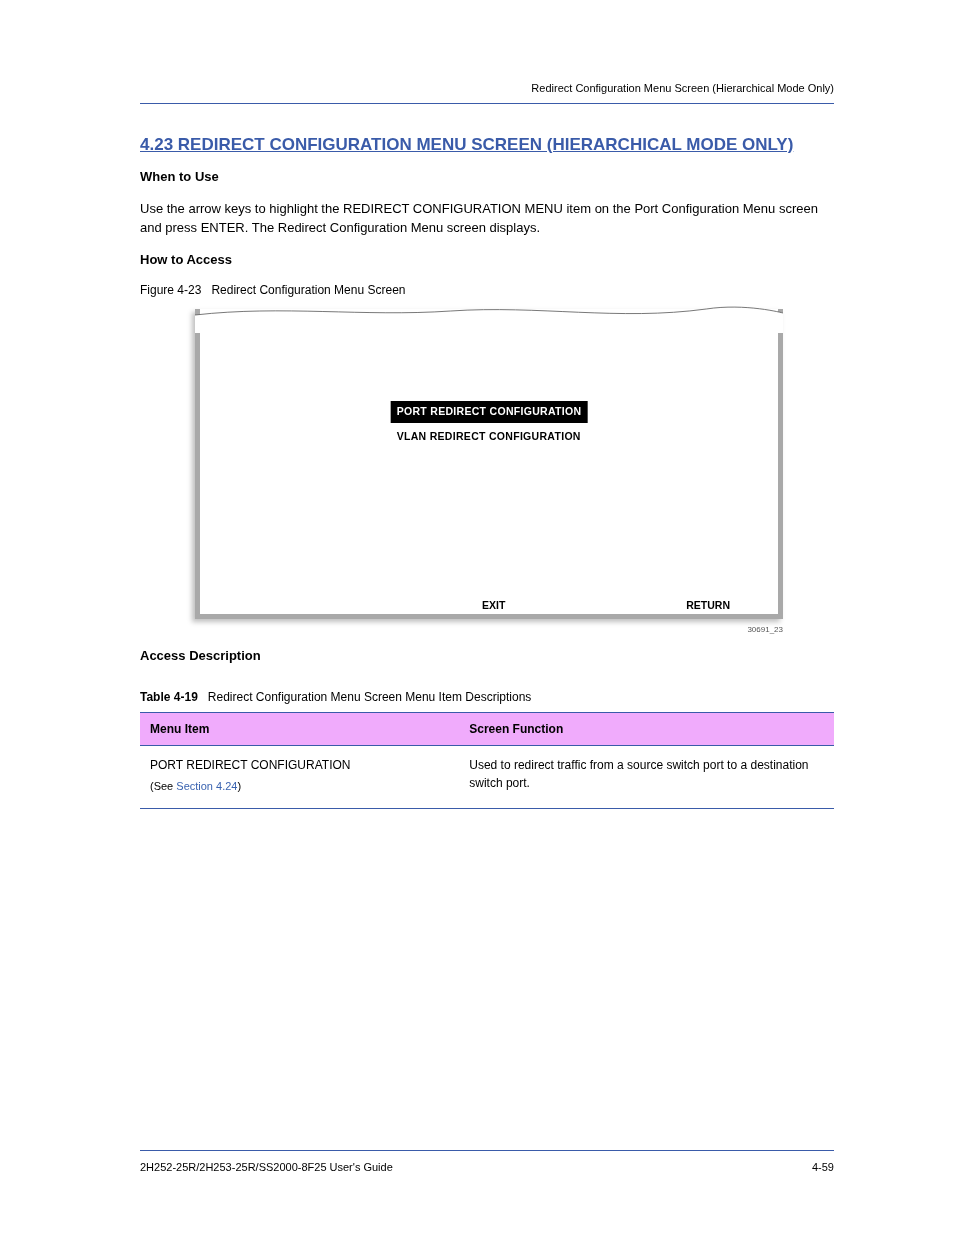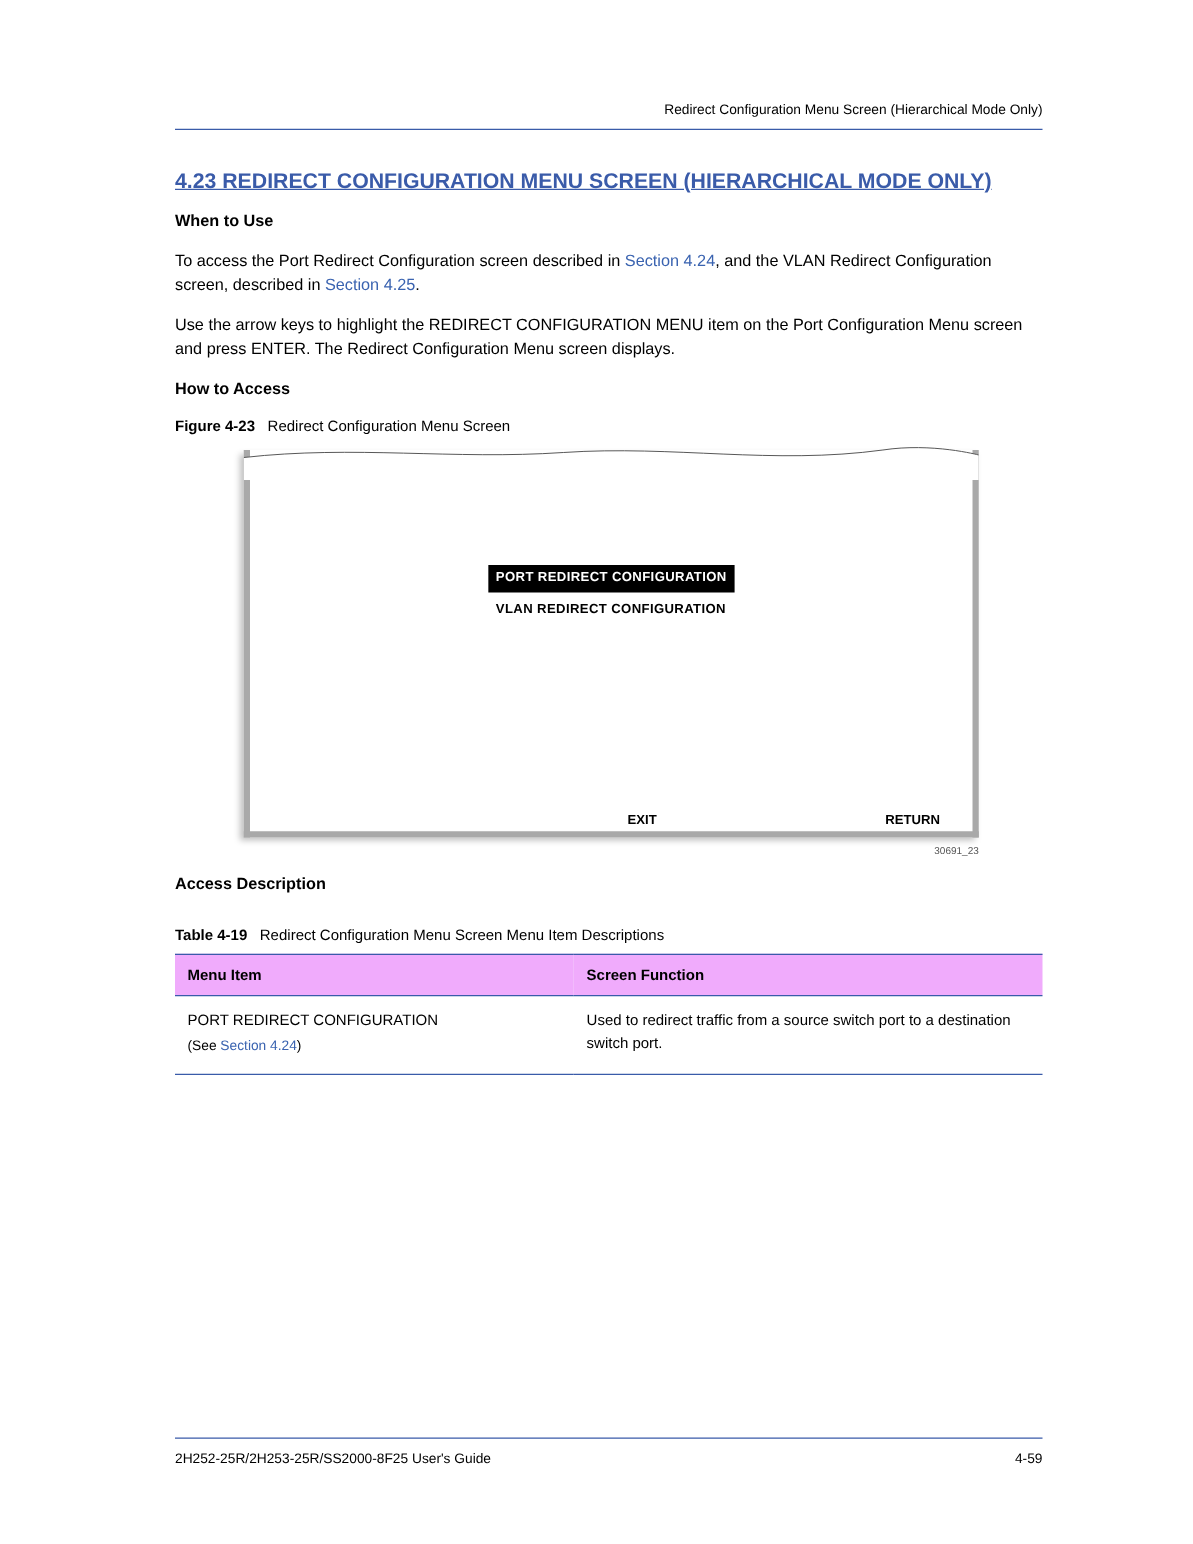--- a/index.html
+++ b/index.html
@@ -37,21 +37,21 @@
   .body-text {
     font-size: 13px;
     color: #000;
     margin-bottom: 12px;
   }
   .link-text { color: #3a63b0; }
   .figure-caption {
     font-size: 12px;
     margin-bottom: 10px;
   }
-  .figure-caption .fignum { font-weight: bold; }
+  .figure-caption .fignum { font-weight: normal; }
 
   
   .diagram-wrap {
     margin: 10px 0 8px 55px;
     width: 588px;
   }
   .diagram {
     width: 588px;
     height: 310px;
     position: relative;
@@ -89,22 +89,22 @@
     display: inline-block;
   }
   .diagram-footer {
     position: absolute;
     bottom: 16px;
     left: 0;
     right: 0;
     font-size: 10.5px;
     font-weight: bold;
   }
-  .diag-exit { position: absolute; left: 282px; margin-left: 20px; }
-  .diag-return { position: absolute; right: 26px; }
+  .diag-exit { position: absolute; left: 282px; }
+  .diag-return { position: absolute; right: 48px; }
   .fig-id {
     text-align: right;
     font-size: 8px;
     color: #555;
     margin-top: 5px;
     padding-right: 0;
   }
 
   
   .screen-table {
@@ -155,23 +155,20 @@
 </head>
 <body>
 
 <div class="page">
   <div class="header-right">Redirect Configuration Menu Screen (Hierarchical Mode Only)</div>
   <hr class="hr-blue">
 
   <div class="section-title">4.23 REDIRECT CONFIGURATION MENU SCREEN (HIERARCHICAL MODE ONLY)</div>
 
   <p class="body-text" style="font-weight:bold;">When to Use</p>
-  <p class="body-text">
-    <span>To access the Port Redirect Configuration screen described in </span><span class="link-text">Section 4.24</span><span>, and the VLAN Redirect Configuration screen, described in </span><span class="link-text">Section 4.25</span><span>.</span>
-  </p>
 
   <p class="body-text">Use the arrow keys to highlight the REDIRECT CONFIGURATION MENU item on the Port Configuration Menu screen and press ENTER. The Redirect Configuration Menu screen displays.</p>
   <p class="body-text" style="font-weight:bold;">How to Access</p>
 
   <p class="figure-caption">
     <span class="fignum">Figure 4-23</span>&nbsp;&nbsp;&nbsp;<span>Redirect Configuration Menu Screen</span>
   </p>
 
   <div class="diagram-wrap">
     <div class="diagram">

